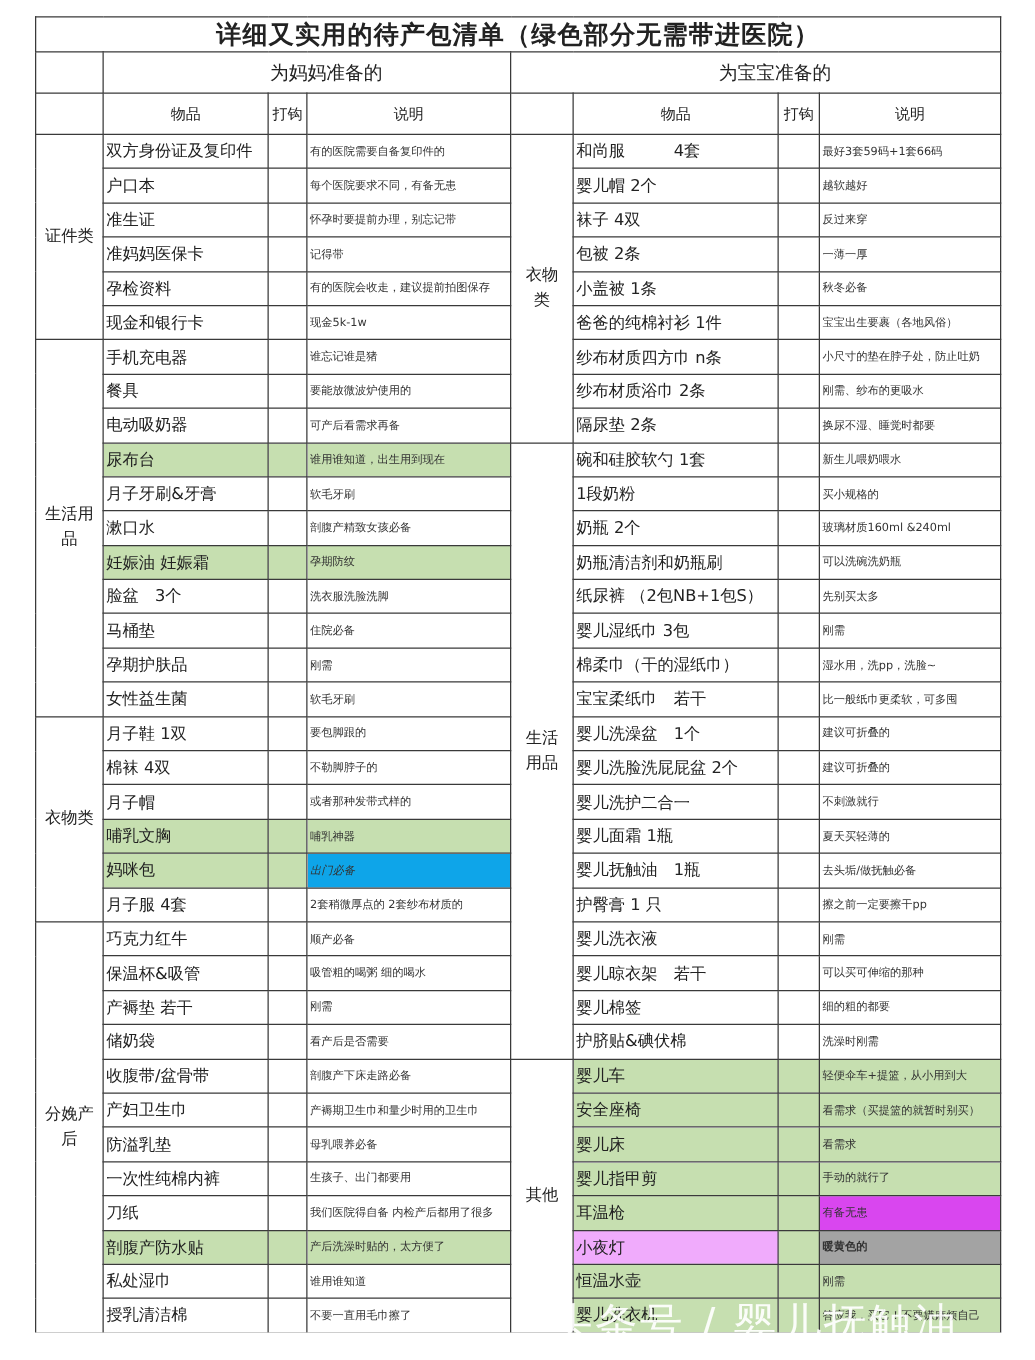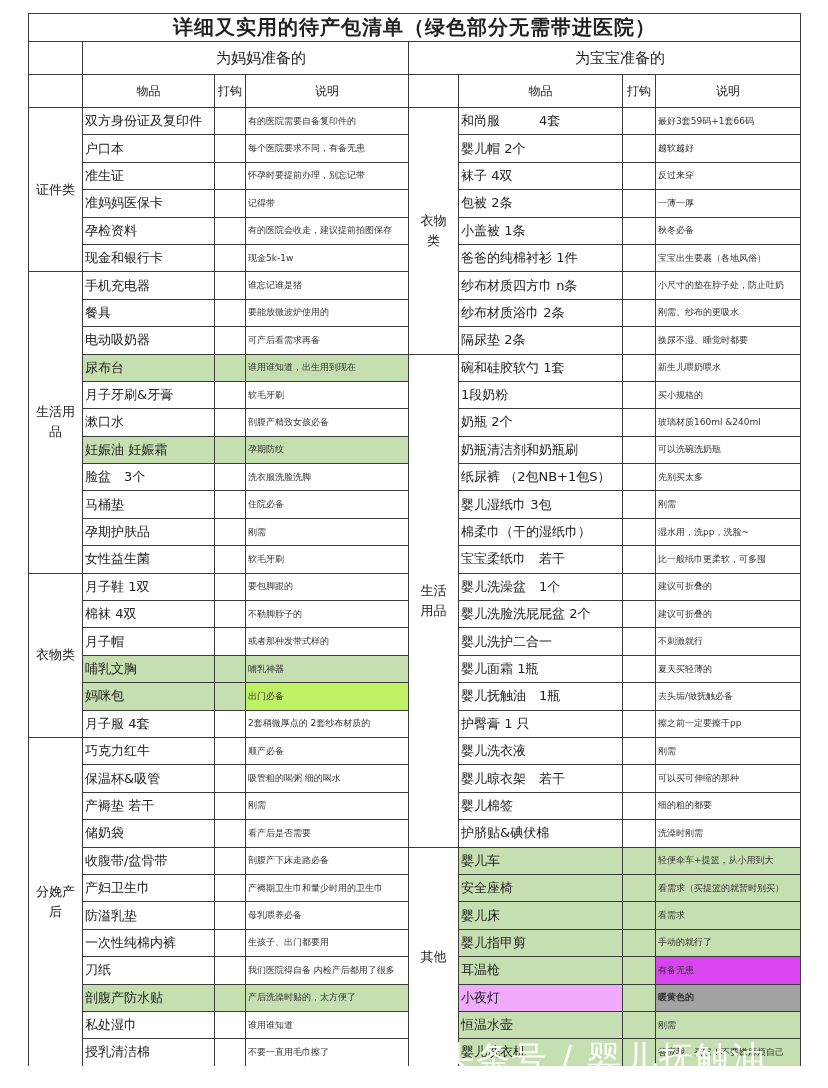--- a/index.html
+++ b/index.html
@@ -225,21 +225,21 @@
           <td class="item green" style="background: rgb(198, 223, 176);">哺乳文胸</td>
           <td class="chk green" style="background: rgb(198, 223, 176);"></td>
           <td class="note green" style="background: rgb(198, 223, 176);">哺乳神器</td>
           <td class="item">婴儿面霜 1瓶</td>
           <td class="chk"></td>
           <td class="note">夏天买轻薄的</td>
         </tr>
         <tr class="r">
           <td class="item green" style="background: rgb(198, 223, 176);">妈咪包</td>
           <td class="chk green" style="background: rgb(198, 223, 176);"></td>
-          <td class="note green" style="background: #bef264;">出门必备</td>
+          <td class="note green" style="background: #0ea5e9; font-style: italic;">出门必备</td>
           <td class="item">婴儿抚触油　1瓶</td>
           <td class="chk"></td>
           <td class="note">去头垢/做抚触必备</td>
         </tr>
         <tr class="r">
           <td class="item">月子服 4套</td>
           <td class="chk"></td>
           <td class="note">2套稍微厚点的  2套纱布材质的</td>
           <td class="item">护臀膏 1 只</td>
           <td class="chk"></td>

